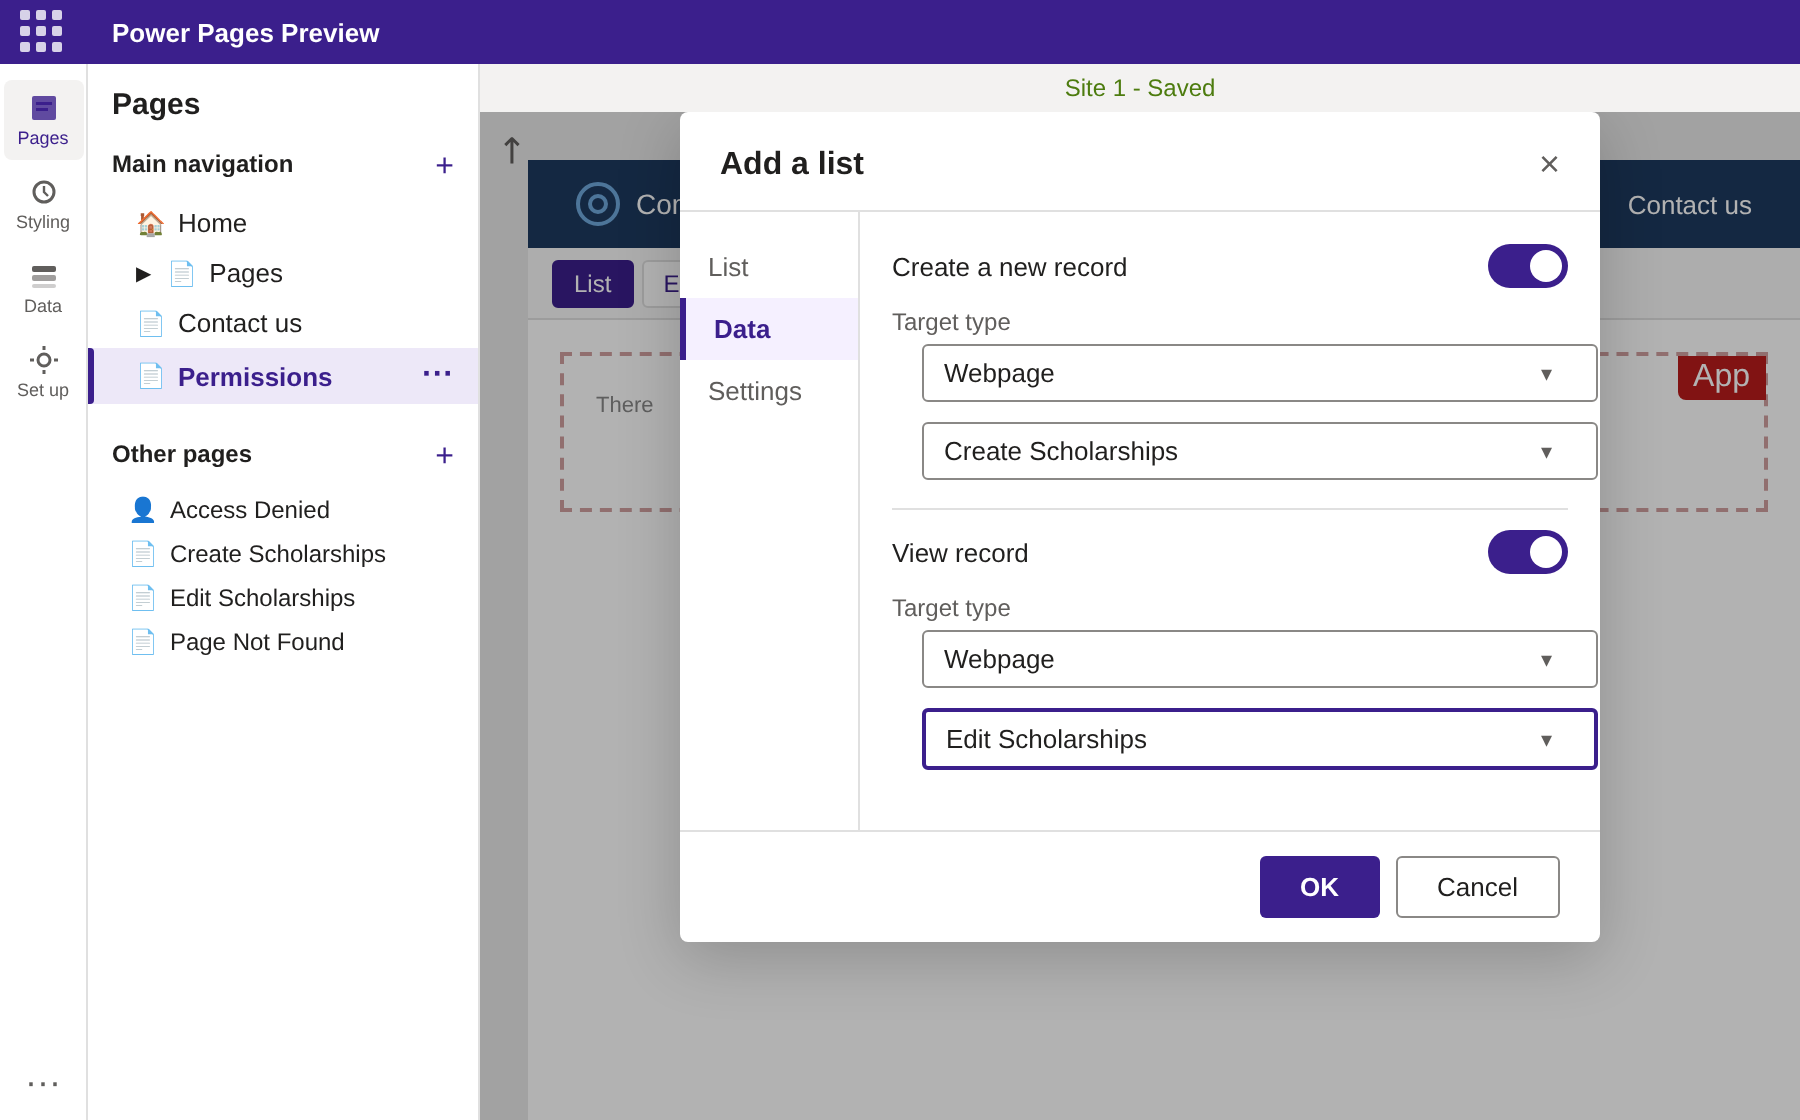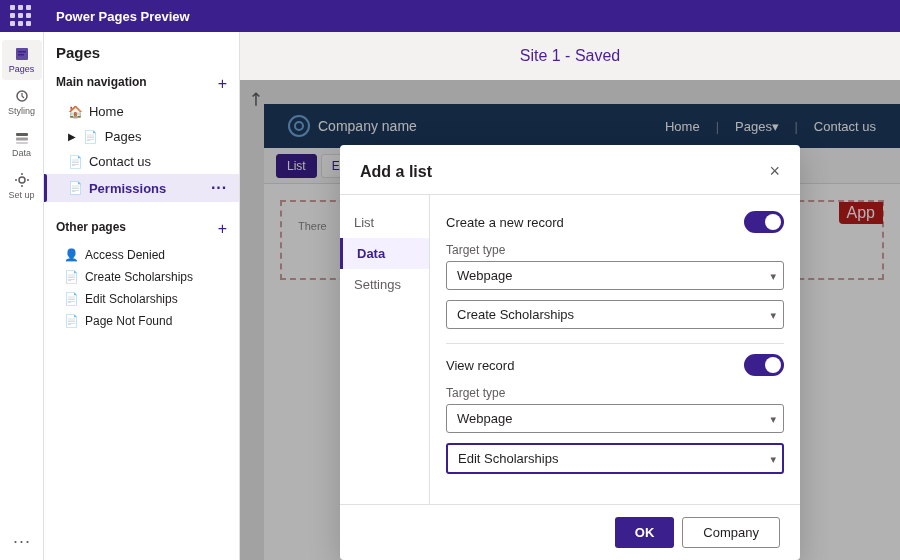--- a/index.html
+++ b/index.html
@@ -98,26 +98,26 @@
       flex: 1;
       display: flex;
       flex-direction: column;
       background: #f3f2f1;
       position: relative;
     }
 
     
     .site-bar {
       background: #f3f2f1;
-      height: 48px;
+      height: 24px;
       display: flex;
       align-items: center;
       justify-content: center;
-      font-size: 16px;
-      color: #4c1d95;
+      font-size: 12px;
+      color: #4d7c0f;
     }
 
     
     .preview-area {
       flex: 1;
       background: #e8e8e8;
       position: relative;
       overflow: hidden;
     }
 
@@ -207,21 +207,21 @@
       padding: 2px 8px;
       border-radius: 0 0 0 4px;
     }
 
     
     .modal-overlay {
       position: absolute;
       inset: 0;
       background: rgba(0,0,0,0.3);
       display: flex;
-      align-items: flex-end;
+      align-items: flex-start;
       justify-content: center;
       z-index: 100;
     }
     .modal {
       background: #fff;
       border-radius: 4px;
       width: 460px;
       max-height: 480px;
       box-shadow: 0 8px 32px rgba(0,0,0,0.2);
       display: flex;
@@ -303,20 +303,21 @@
     .select-wrapper select {
       width: 100%;
       padding: 6px 28px 6px 10px;
       border: 1px solid #8a8886;
       border-radius: 3px;
       appearance: none;
       font-size: 13px;
       color: #201f1e;
       background: #fff;
       cursor: pointer;
+      margin-left: 15px;
     }
     .select-chevron {
       position: absolute;
       right: 8px;
       top: 50%;
       transform: translateY(-50%);
       font-size: 11px;
       color: #605e5c;
       pointer-events: none;
     }
@@ -577,19 +578,19 @@
                     <option>Home</option>
                   </select>
                   <span class="select-chevron">▾</span>
                 </div>
               </div>
             </div>
           </div>
 
           <div class="modal-footer">
             <button class="btn-primary">OK</button>
-            <button class="btn-secondary">Company</button>
+            <button class="btn-secondary">Cancel</button>
           </div>
         </div>
       </div>
     </div>
   </div>
 </div>
 
 </body></html>

